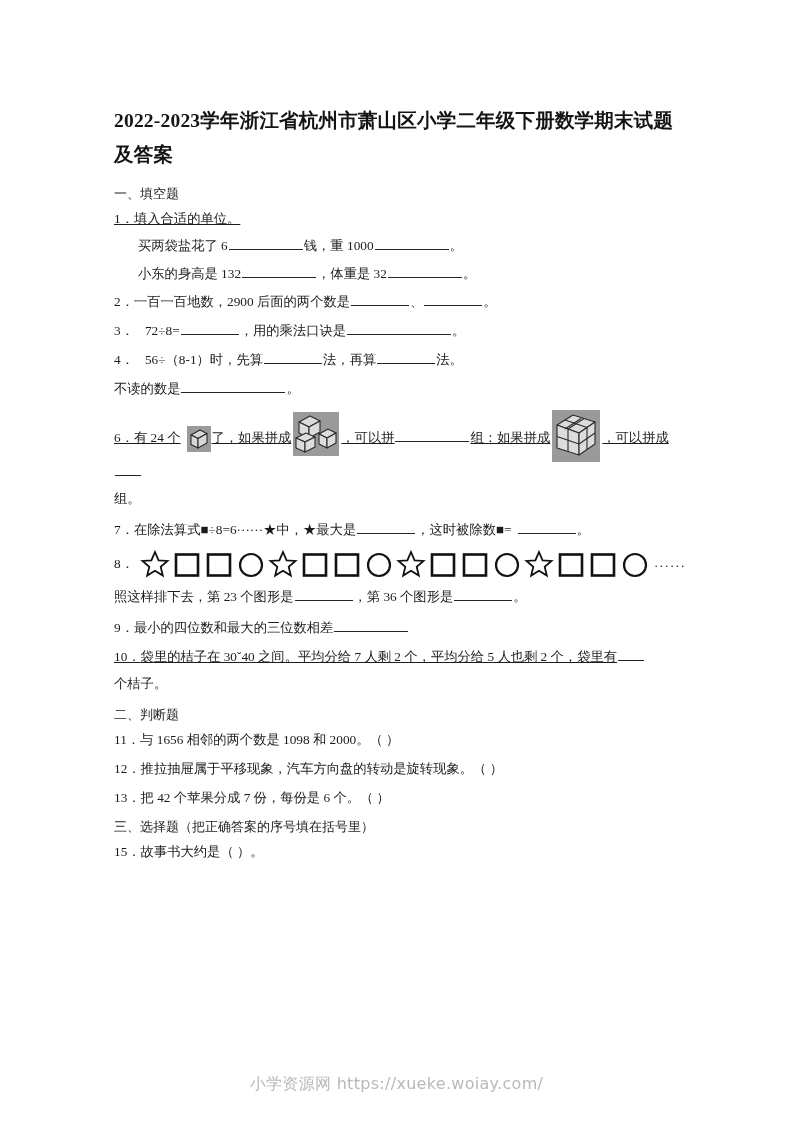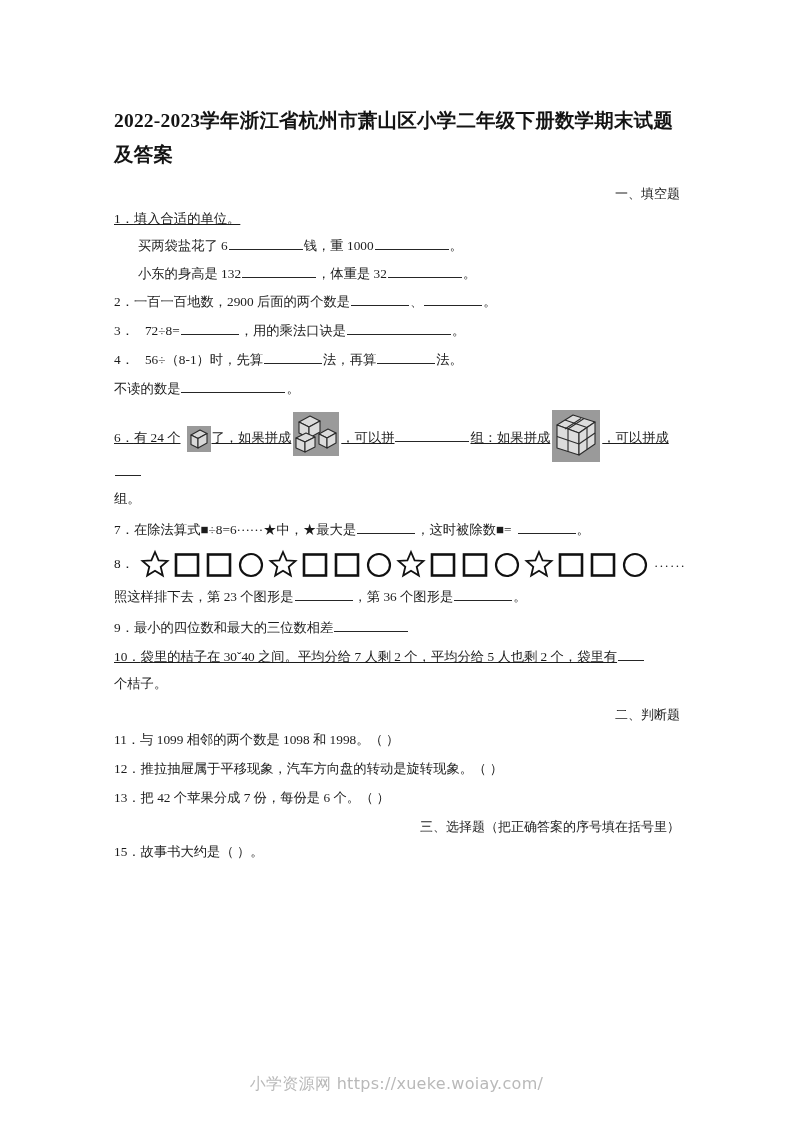--- a/index.html
+++ b/index.html
@@ -37,21 +37,20 @@
     letter-spacing: 0.2px;
     margin: 0 0 12px 0;
     color: #141414;
   }
 
   
   .sec-head {
     font-size: 13px;
     line-height: 19px;
     margin: 0 0 6px 0;
-    text-align: right;
   }
   .q {
     font-size: 13.3px;
     line-height: 20px;
     margin: 0 0 9px 0;
   }
   .q.tight { margin-bottom: 7px; text-decoration: underline; }
   .sub {
     font-size: 13.3px;
     line-height: 20px;
@@ -314,21 +313,21 @@
     <div class="q tight">
       <span>10．</span><span>袋里的桔子在 30ˇ40 之间。平均分给 7 人剩 2 个，平均分给 5 人也剩 2 个，袋里有</span><span class="blank b-xs"></span>
     </div>
     <div class="q wide-gap">
       <span>个桔子。</span>
     </div>
 
     <div class="sec-head">二、判断题</div>
 
     <div class="q">
-      <span>11．</span><span>与 1099 相邻的两个数是 1098 和 1998。（       ）</span>
+      <span>11．</span><span>与 1656 相邻的两个数是 1098 和 2000。（       ）</span>
     </div>
     <div class="q">
       <span>12．</span><span>推拉抽屉属于平移现象，汽车方向盘的转动是旋转现象。（        ）</span>
     </div>
     <div class="q">
       <span>13．</span><span>把 42 个苹果分成 7 份，每份是 6 个。（       ）</span>
     </div>
 
     <div class="sec-head">三、选择题（把正确答案的序号填在括号里）</div>
 

